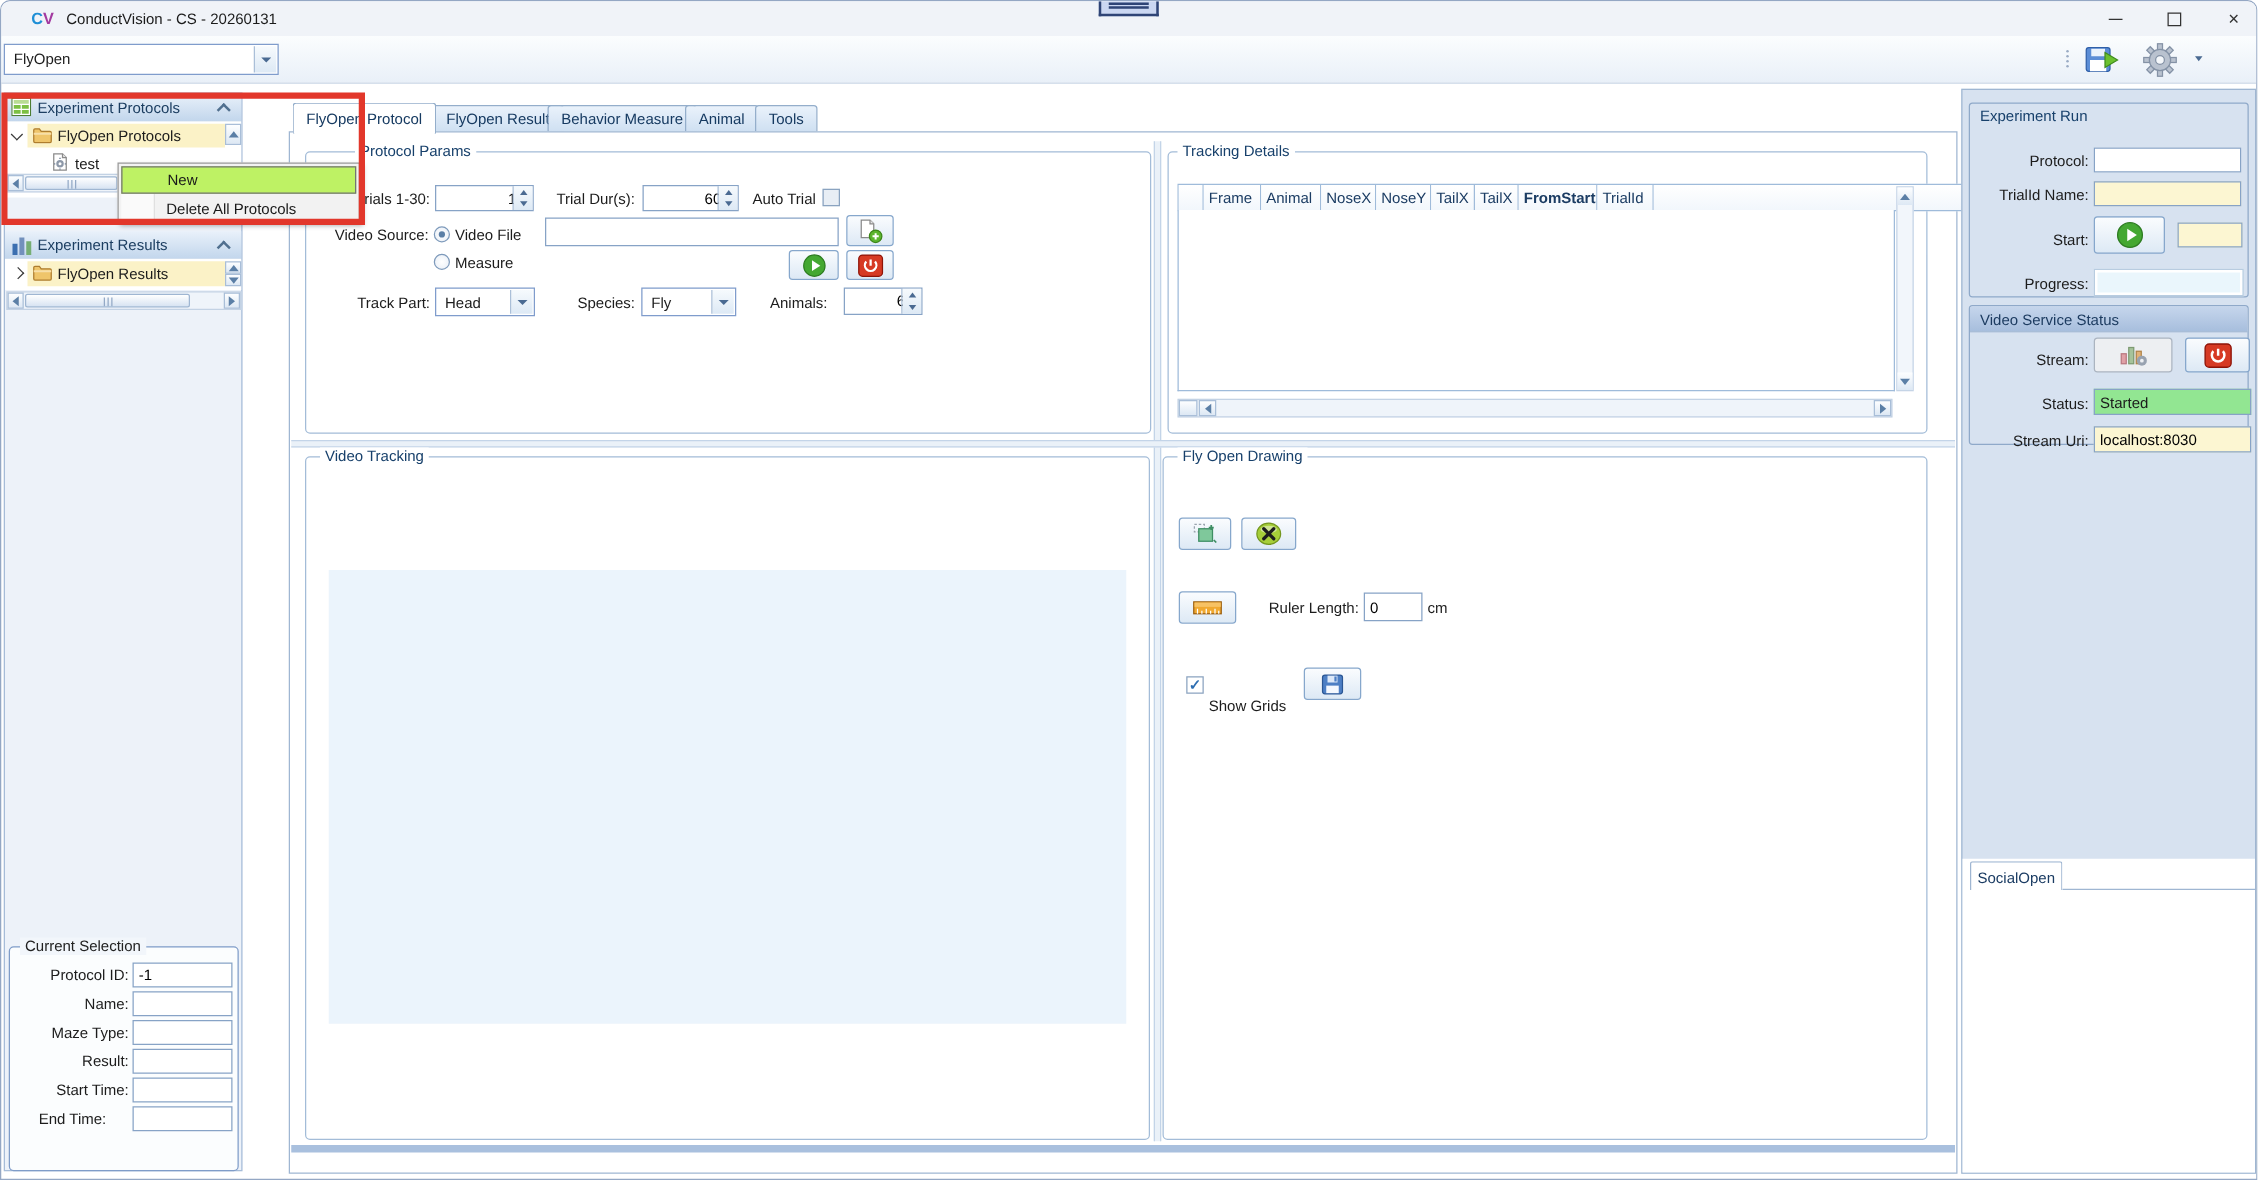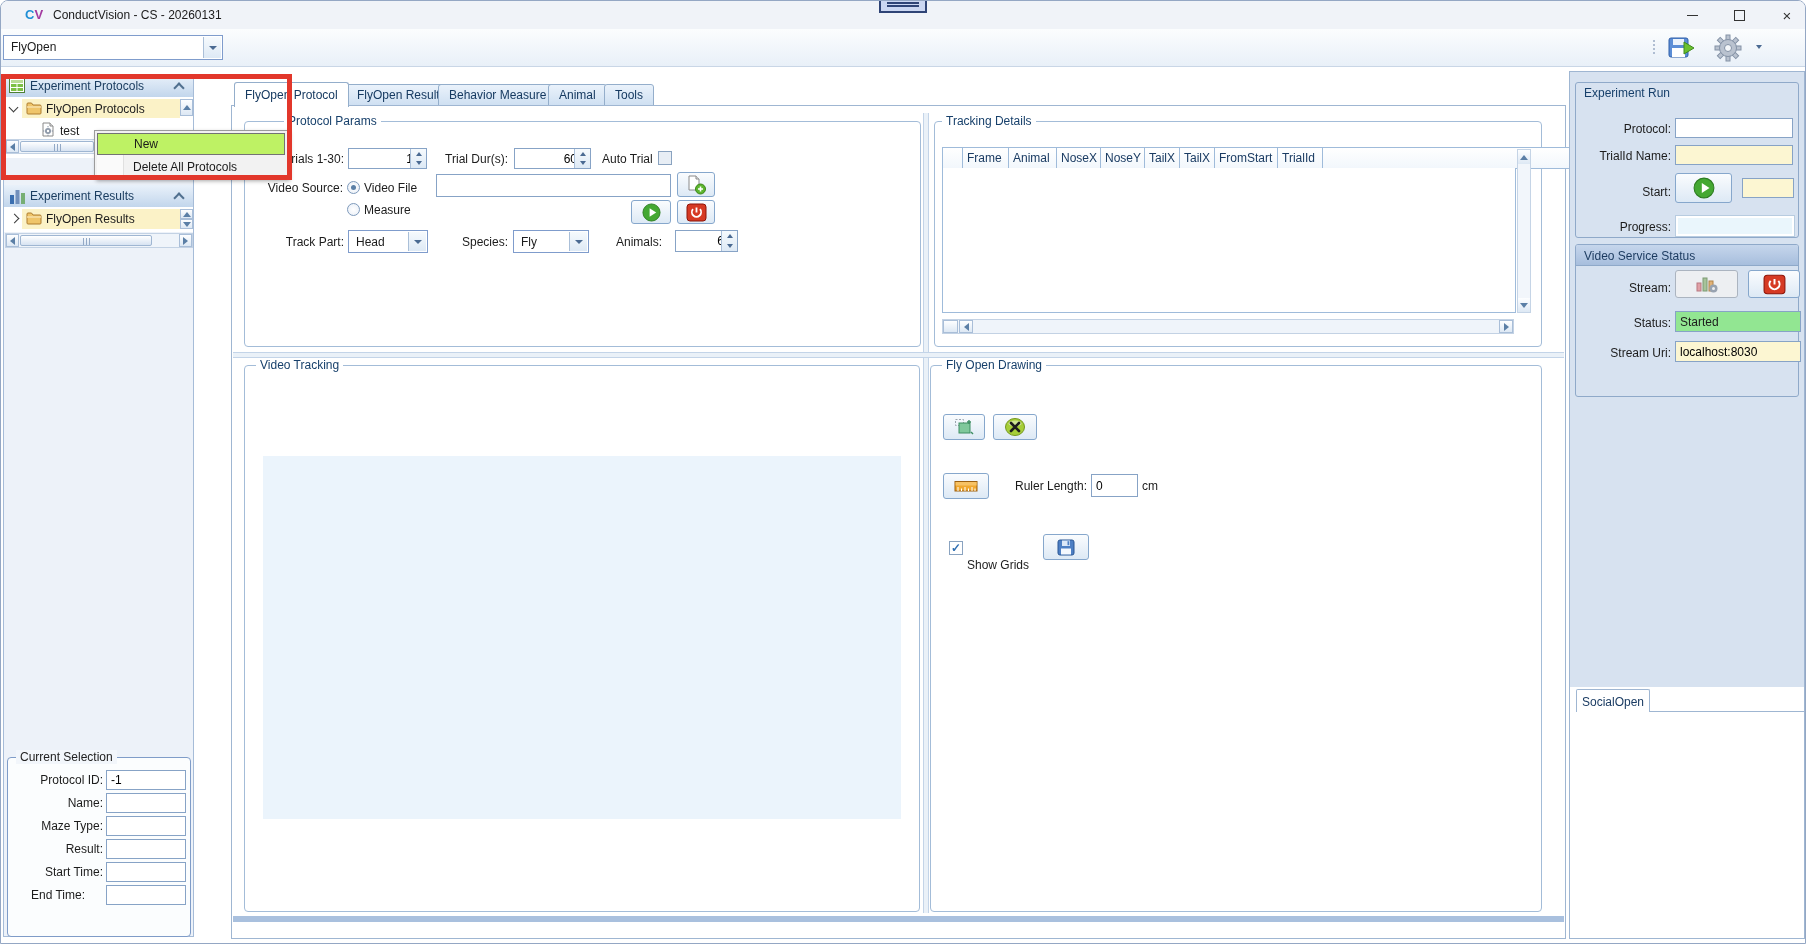--- a/index.html
+++ b/index.html
@@ -376,21 +376,21 @@
   <div class="gbox" style="left:933px;top:120px;width:608px;height:226px;"></div>
   <span class="gtitle" style="left:941px;top:113px;position:absolute;">Tracking Details</span>
   <div class="thead" style="left:941px;top:146px;width:668px;">
     <div class="th" style="width:20px;"></div>
     <div class="th" style="width:46px;">Frame</div>
     <div class="th" style="width:48px;">Animal</div>
     <div class="th" style="width:44px;">NoseX</div>
     <div class="th" style="width:44px;">NoseY</div>
     <div class="th" style="width:35px;">TailX</div>
     <div class="th" style="width:35px;">TailX</div>
-    <div class="th" style="width:63px;">FromStart</div>
+    <div class="th" style="width:63px;font-weight:bold;">FromStart</div>
     <div class="th" style="width:45px;">TrialId</div>
     <div class="th" style="flex:1;border-right:none;"></div>
   </div>
   <div class="tbody" style="left:941px;top:167px;width:574px;height:145px;"></div>
   <div class="vscroll" style="left:1516px;top:148px;height:164px;">
     <div class="sbtn" style="left:0;top:0;width:12px;height:14px;border:none;">
         <div class="tri-u"></div>
       </div>
     <div class="sbtn" style="left:0;bottom:0;width:12px;height:14px;border:none;">
         <div class="tri-d"></div>
@@ -470,21 +470,21 @@
         <svg width="22" height="22" viewBox="0 0 20 20">
           <circle cx="10" cy="10" r="9" fill="#44a832" stroke="#2e7d22"></circle>
           <polygon points="8,5.5 15,10 8,14.5" fill="#fff"></polygon>
         </svg>
       </div>
       <input class="field" style="left: 166px; top: 95px; width: 52px; height: 20px; background: rgb(252, 246, 210);" readonly="">
       <span class="lbl rl" style="left:8px;top:137px;width:87px;">Progress:</span>
       <div class="abs" style="left:99px;top:132px;width:120px;height:22px;background:#eaf6fc;border:1px solid #b8cce0;box-shadow:inset 0 0 0 2px #fff;box-sizing:border-box;"></div>
     </div>
 
-    <div class="rgbox" style="left:5px;top:172px;width:224px;height:153px;">
+    <div class="rgbox" style="left:5px;top:172px;width:224px;height:112px;">
       <div class="vss-header"><span>Video Service Status</span></div>
       <span class="lbl rl" style="left:8px;top:36px;width:87px;">Stream:</span>
       <div class="ibtn" style="left:99px;top:25px;width:63px;height:28px;background:#edeff2;border-color:#abb4c0;">
         <svg width="24" height="20" viewBox="0 0 24 20">
           <rect x="2" y="9" width="4" height="8" fill="#e0a0a6" stroke="#b97880"></rect>
           <rect x="8" y="4" width="4" height="13" fill="#a6c39a" stroke="#7d9a72"></rect>
           <rect x="14" y="7" width="4" height="10" fill="#e2b276" stroke="#b08348"></rect>
           <circle cx="18.5" cy="14.5" r="4" fill="#98a2b0"></circle>
           <circle cx="18.5" cy="14.5" r="1.5" fill="#edeff2"></circle>
         </svg>

